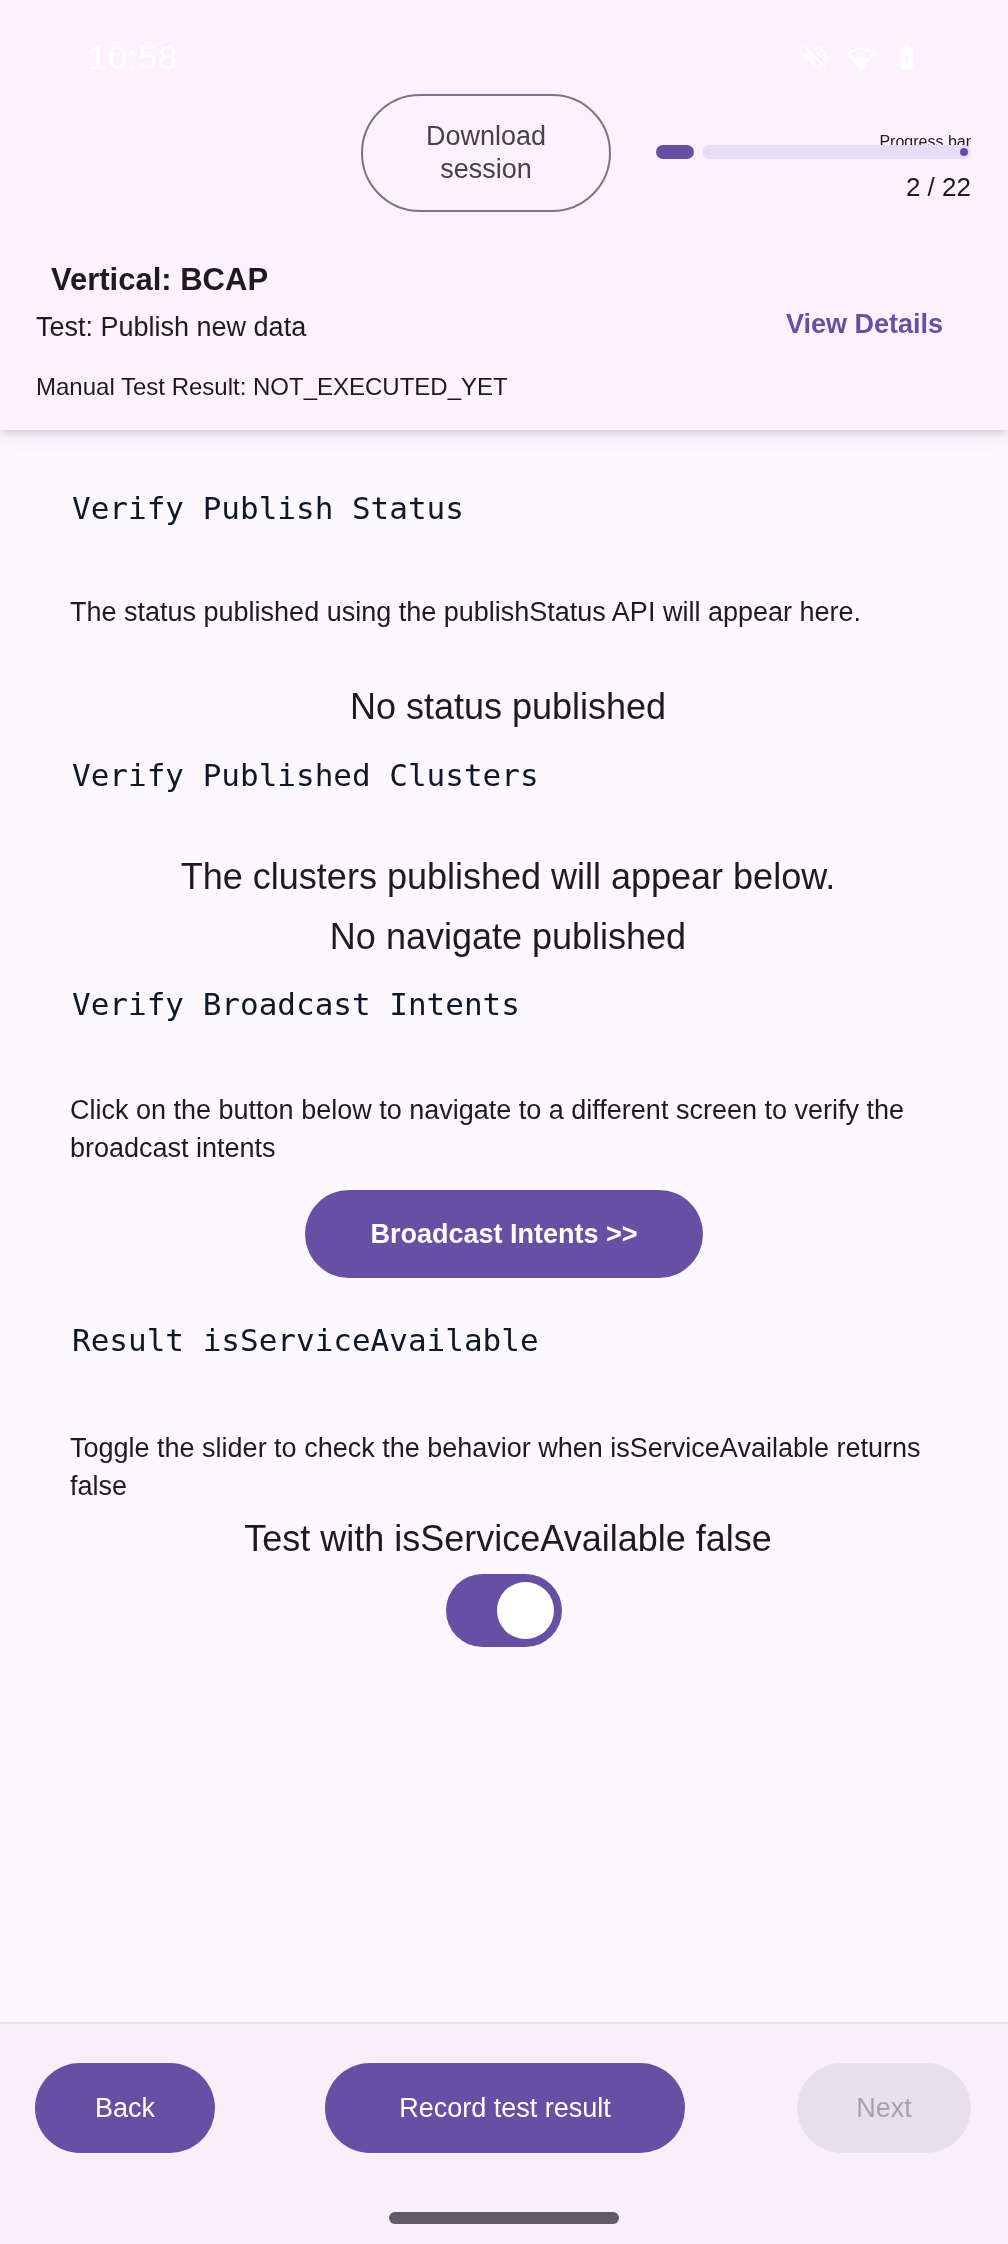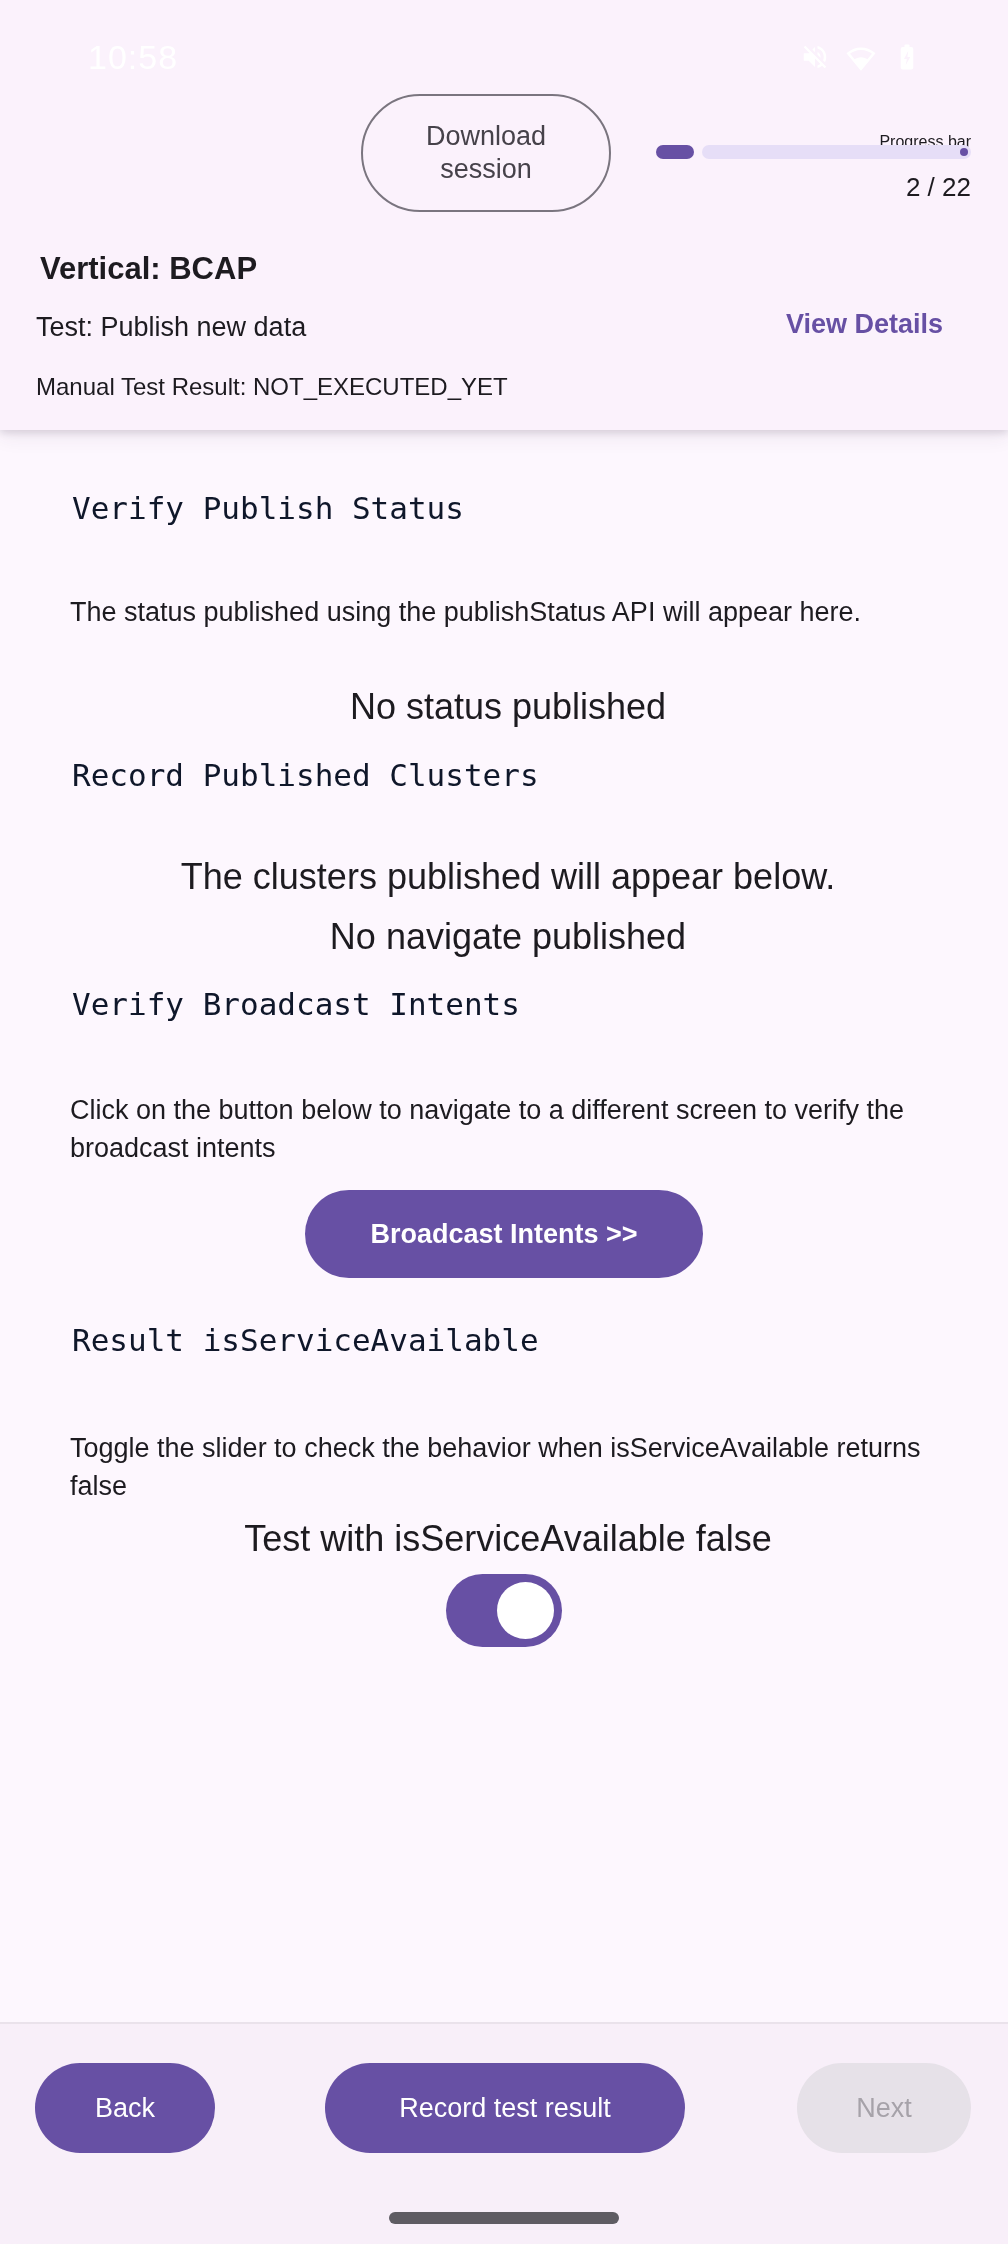--- a/index.html
+++ b/index.html
@@ -29,21 +29,21 @@
     display:flex;align-items:center;justify-content:center;text-align:center;
     font-family:"Liberation Sans",sans-serif;font-size:27px;cursor:pointer;
   }
   .quit-btn{left:36px;top:112px;width:278px;height:82px;border-radius:41px;}
   .download-btn{left:361px;top:94px;width:250px;height:118px;border-radius:59px;line-height:1.22;padding:12px 34px;}
   .progress-label{position:absolute;right:37px;top:100px;font-size:16px;margin-top:33px;}
   .progress{position:absolute;left:656px;top:145px;width:315px;height:14px;}
   .progress-active{position:absolute;left:0;top:0;width:38px;height:14px;border-radius:7px;background:var(--primary,#6750A4);}
   .progress-track{position:absolute;left:46px;right:0;top:0;height:14px;border-radius:7px;background:var(--progress-track,#E6DEF7);}
   .progress-dot{position:absolute;right:3px;top:3px;width:8px;height:8px;border-radius:50%;background:var(--primary,#6750A4);}
-  .vertical-title{position:absolute;left:36px;top:247px;margin:4px;font-size:31px;font-weight:bold;}
+  .vertical-title{position:absolute;left:36px;top:247px;margin:15px;font-size:31px;font-weight:bold;}
   .test-name{position:absolute;left:36px;top:312px;font-size:27px;}
   .view-details{position:absolute;right:65px;top:309px;font-size:27px;font-weight:bold;color:var(--link,#6750A4);cursor:pointer;text-decoration:none;}
   .manual-result{position:absolute;left:36px;top:373px;font-size:24px;}
   .progress-counter{position:absolute;right:37px;top:172px;font-size:26px;}
   
   .sec-title{
     position:absolute;left:72px;margin:0;
     font-family:"DejaVu Sans Mono",monospace;font-weight:normal;font-size:31px;color:#0f172a;
     white-space:nowrap;
   }
@@ -120,21 +120,21 @@
     <a class="view-details" href="#">View Details</a>
     <div class="manual-result">Manual Test Result: NOT_EXECUTED_YET</div>
   </header>
 
   <main class="content">
 
     <h2 class="sec-title t0">Verify Publish Status</h2>
     <p class="para p0">The status published using the publishStatus API will appear here.</p>
     <p class="centered c0">No status published</p>
 
-    <h2 class="sec-title t1">Record Published Clusters</h2>
+    <h2 class="sec-title t1">Verify Published Clusters</h2>
     <p class="centered c1a">The clusters published will appear below.</p>
     <p class="centered c1b">No navigate published</p>
 
     <h2 class="sec-title t2">Verify Broadcast Intents</h2>
     <p class="para p2">Click on the button below to navigate to a different screen to verify the broadcast intents</p>
     <button class="filled-btn broadcast-btn">Broadcast Intents &gt;&gt;</button>
 
     <h2 class="sec-title t3">Result isServiceAvailable</h2>
     <p class="para p3">Toggle the slider to check the behavior when isServiceAvailable returns false</p>
     <p class="centered c3">Test with isServiceAvailable false</p>

